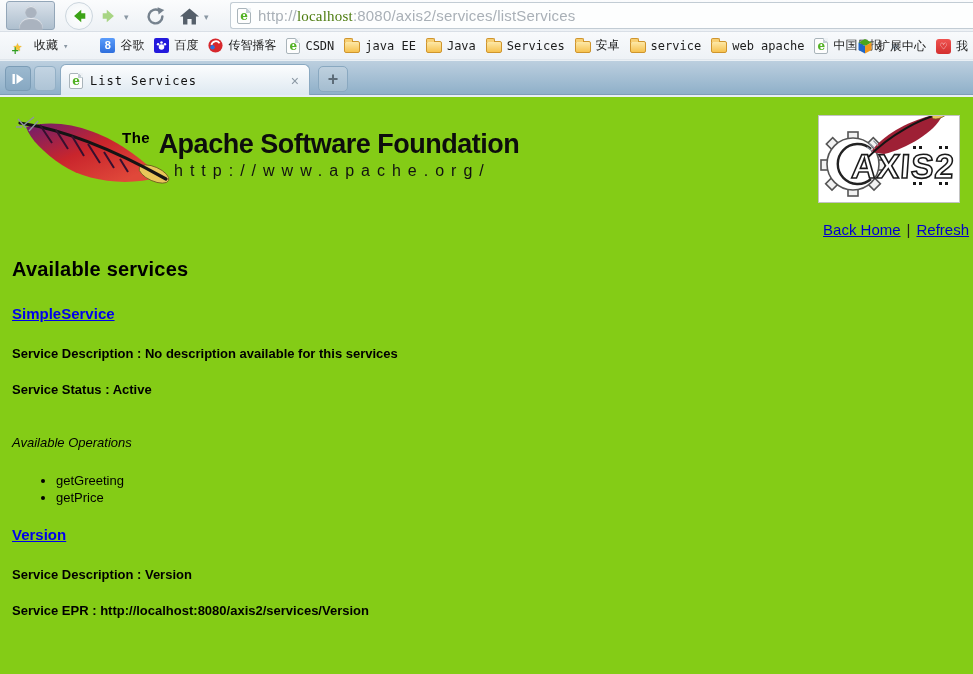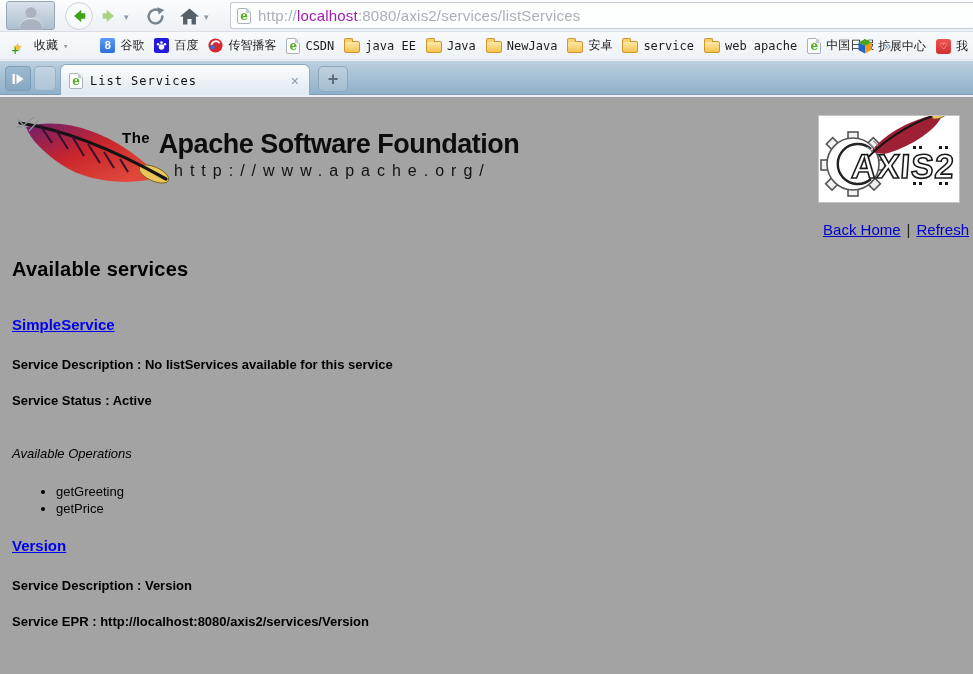--- a/index.html
+++ b/index.html
@@ -30,21 +30,21 @@
   .caret-fwd { left: 124px; }
   .caret-home { left: 204px; }
 
   .addressbar {
     position: absolute; left: 230px; top: 2px; width: 743px; height: 27px;
     background: #fdfefe; border: 1px solid #c2ccd4; border-right: none;
     border-radius: 3px 0 0 3px; display: flex; align-items: center; padding-left: 6px;
   }
   .url-text { font-size: 15px; margin-left: 7px; white-space: nowrap; letter-spacing: 0.2px; }
   .url-dim { color: #a9b0b7; }
-  .url-host { color: #a21caf; }
+  .url-host { color: #4d7c0f; font-family: Liberation Serif, serif; }
 
   
   .pgicon { position: relative; display: inline-block; width: 14px; height: 16px;
     background: #fdfdfd; border: 1px solid #a9b4ba; border-radius: 2px; flex: none; }
   .pgicon .fold { position: absolute; right: -1px; top: -1px; width: 5px; height: 5px;
     background: linear-gradient(225deg, #eef2f5 50%, #c2cdd3 50%); }
   .pgicon b { display: block; text-align: center; color: #53b225; font: bold 12px/15px "DejaVu Serif", serif; }
 
   
   .bookmarks {
@@ -88,35 +88,35 @@
     border: 1px solid #8aa9c1; border-bottom: none; border-radius: 6px 6px 0 0;
     display: flex; align-items: center; padding: 0 8px; gap: 7px;
   }
   .tab-title { font: 12px/14px "DejaVu Sans Mono", monospace; color: #111; letter-spacing: 1px; flex: 1; }
   .tab-close { color: #8a97a3; font-size: 14px; line-height: 14px; padding: 0 2px; }
   .newtab-btn { position: absolute; left: 318px; top: 5px; width: 30px; height: 26px; border-radius: 5px;
     background: linear-gradient(#bed0de, #a4bdd0); border: 1px solid #89a8c0;
     color: #5d6c78; font: bold 18px/24px "Liberation Sans", sans-serif; text-align: center; }
 
   
-  .webpage { position: absolute; left: 0; top: 97px; width: 973px; height: 577px; background: #a3a3a3; overflow: hidden; }
+  .webpage { position: absolute; left: 0; top: 97px; width: 973px; height: 577px; background: #84cc16; overflow: hidden; }
   .pg-header { position: relative; height: 140px; }
   .feather-svg { position: absolute; left: 14px; top: 18px; }
   .asf-text { position: absolute; left: 122px; top: 32px; white-space: nowrap; }
   .asf-the { font: bold 15px "Liberation Sans", sans-serif; vertical-align: 10px; letter-spacing: 0.5px; }
   .asf-name { font: bold 27px "Liberation Sans", sans-serif; color: #0d0d0d; letter-spacing: -0.5px; margin-left: 4px; }
   .asf-url { margin: 2px 0 0 52px; font: 16px "Liberation Sans", sans-serif; color: #111; letter-spacing: 7px; }
   .axis-box { position: absolute; right: 13px; top: 18px; width: 142px; height: 88px;
     border: 1px solid #c3c3c3; background: #fff; }
   .hdr-nav { position: absolute; right: 4px; top: 124px; font-size: 15px; color: #000; }
   .hdr-nav a { color: #0000cc; text-decoration: underline; }
   .hdr-nav .sep { margin: 0 6px; color: #222; }
 
   .h2-title { margin: 21px 0 0 12px; font: bold 20px "Liberation Sans", sans-serif; color: #000; letter-spacing: 0.2px; }
-  .svc-name { display: inline-block; margin: 35px 0 0 12px; font: bold 15px "Liberation Sans", sans-serif;
+  .svc-name { display: inline-block; margin: 24px 0 0 12px; font: bold 15px "Liberation Sans", sans-serif;
     color: #0000ee; text-decoration: underline; }
   .svc-line { margin: 21px 0 0 12px; font: bold 13px "Liberation Sans", sans-serif; color: #000; }
   .svc-line.first { margin-top: 23px; }
   .ops-label { margin: 38px 0 0 12px; font: italic 13px "Liberation Sans", sans-serif; color: #000; }
   .ops-list { margin: 22px 0 0 0; padding-left: 56px; }
   .ops-list li { font: 13px/17px "Liberation Sans", sans-serif; color: #000; }
   .version-name { margin-top: 20px; }
 </style>
 </head>
 <body>
@@ -211,21 +211,21 @@
   <span class="bm-item">
     <span class="folder"></span>
     <span>java EE</span>
   </span>
   <span class="bm-item">
     <span class="folder"></span>
     <span>Java</span>
   </span>
   <span class="bm-item">
     <span class="folder"></span>
-    <span>NewJava</span>
+    <span>Services</span>
   </span>
   <span class="bm-item">
     <span class="folder"></span>
     <span>安卓</span>
   </span>
   <span class="bm-item">
     <span class="folder"></span>
     <span>service</span>
   </span>
   <span class="bm-item">
@@ -348,21 +348,21 @@
 
     <div class="hdr-nav">
       <a href="#">Back Home</a><span class="sep">|</span><a href="#">Refresh</a>
     </div>
   </div>
 
   <h2 class="h2-title">Available services</h2>
 
   
   <a href="#" class="svc-name">SimpleService</a>
-  <div class="svc-line first">Service Description : No listServices available for this service</div>
+  <div class="svc-line first">Service Description : No description available for this services</div>
   <div class="svc-line">Service Status : Active</div>
 
   <div class="ops-label">Available Operations</div>
   <ul class="ops-list">
     <li>getGreeting</li>
     <li>getPrice</li>
   </ul>
 
   
   <a href="#" class="svc-name version-name">Version</a>

